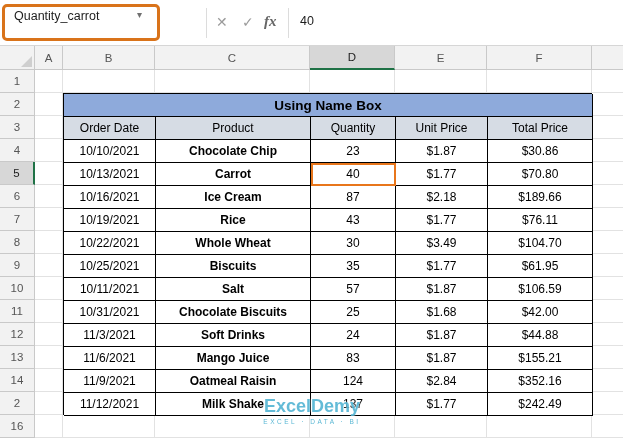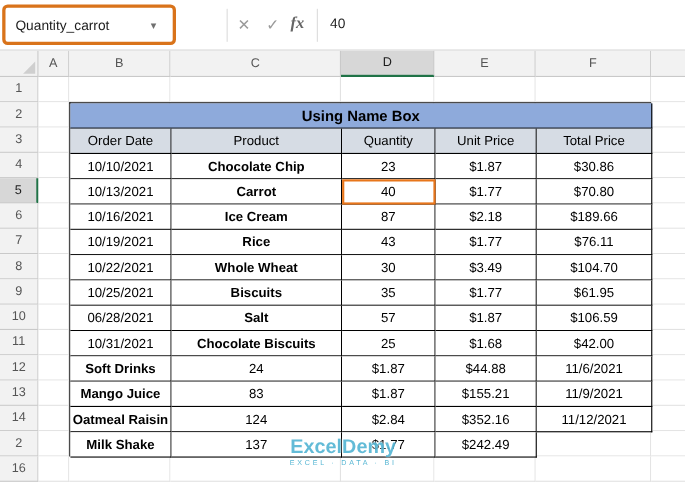--- a/index.html
+++ b/index.html
@@ -3,21 +3,21 @@
 <meta charset="utf-8">
 <style>
   * { margin:0; padding:0; box-sizing:border-box; }
   html,body { width:623px; height:439px; overflow:hidden; }
   body { font-family:"Liberation Sans", sans-serif; background:#fff; position:relative; }
 
   
   .topbar { position:absolute; top:0; left:0; width:623px; height:46px; background:#fff;
             border-bottom:1px solid #d6d6d6; z-index:5; }
   .namebox { position:absolute; left:6px; top:9px; width:144px; height:28px; display:flex;
-             align-items:center; padding:0 8px; font-size:12.5px; color:#1d1d1d; background:#fff; }
+             align-items:flex-start; padding:0 8px; font-size:12.5px; color:#1d1d1d; background:#fff; }
   .namebox .dd { margin-left:auto; color:#707070; font-size:10px; }
   .namebox-annotation { position:absolute; left:2px; top:4px; width:158px; height:37px;
              border:3px solid #d9731a; border-radius:5px; pointer-events:none; }
   .fbar-divider { position:absolute; top:8px; width:1px; height:30px; background:#dcdcdc; }
   .fbtn { position:absolute; top:13px; font-size:14px; color:#9b9b9b; line-height:18px; }
   .icon-fx { font-family:"Liberation Serif", serif; font-style:italic; font-weight:bold; color:#666;
              font-size:15px; top:12px; }
   .fvalue { position:absolute; left:300px; top:14px; font-size:12.5px; color:#1d1d1d; min-width:250px; }
 
   
@@ -102,30 +102,31 @@
       <div class="tcell">10/22/2021</div>
       <div class="tcell bold">Whole Wheat</div>
       <div class="tcell">30</div>
       <div class="tcell">$3.49</div>
       <div class="tcell">$104.70</div>
       <div class="tcell">10/25/2021</div>
       <div class="tcell bold">Biscuits</div>
       <div class="tcell">35</div>
       <div class="tcell">$1.77</div>
       <div class="tcell">$61.95</div>
-      <div class="tcell">06/28/2021</div>
+      <div class="tcell">10/11/2021</div>
       <div class="tcell bold">Salt</div>
       <div class="tcell">57</div>
       <div class="tcell">$1.87</div>
       <div class="tcell">$106.59</div>
       <div class="tcell">10/31/2021</div>
       <div class="tcell bold">Chocolate Biscuits</div>
       <div class="tcell">25</div>
       <div class="tcell">$1.68</div>
       <div class="tcell">$42.00</div>
+      <div class="tcell">11/3/2021</div>
       <div class="tcell bold">Soft Drinks</div>
       <div class="tcell">24</div>
       <div class="tcell">$1.87</div>
       <div class="tcell">$44.88</div>
       <div class="tcell">11/6/2021</div>
       <div class="tcell bold">Mango Juice</div>
       <div class="tcell">83</div>
       <div class="tcell">$1.87</div>
       <div class="tcell">$155.21</div>
       <div class="tcell">11/9/2021</div>

